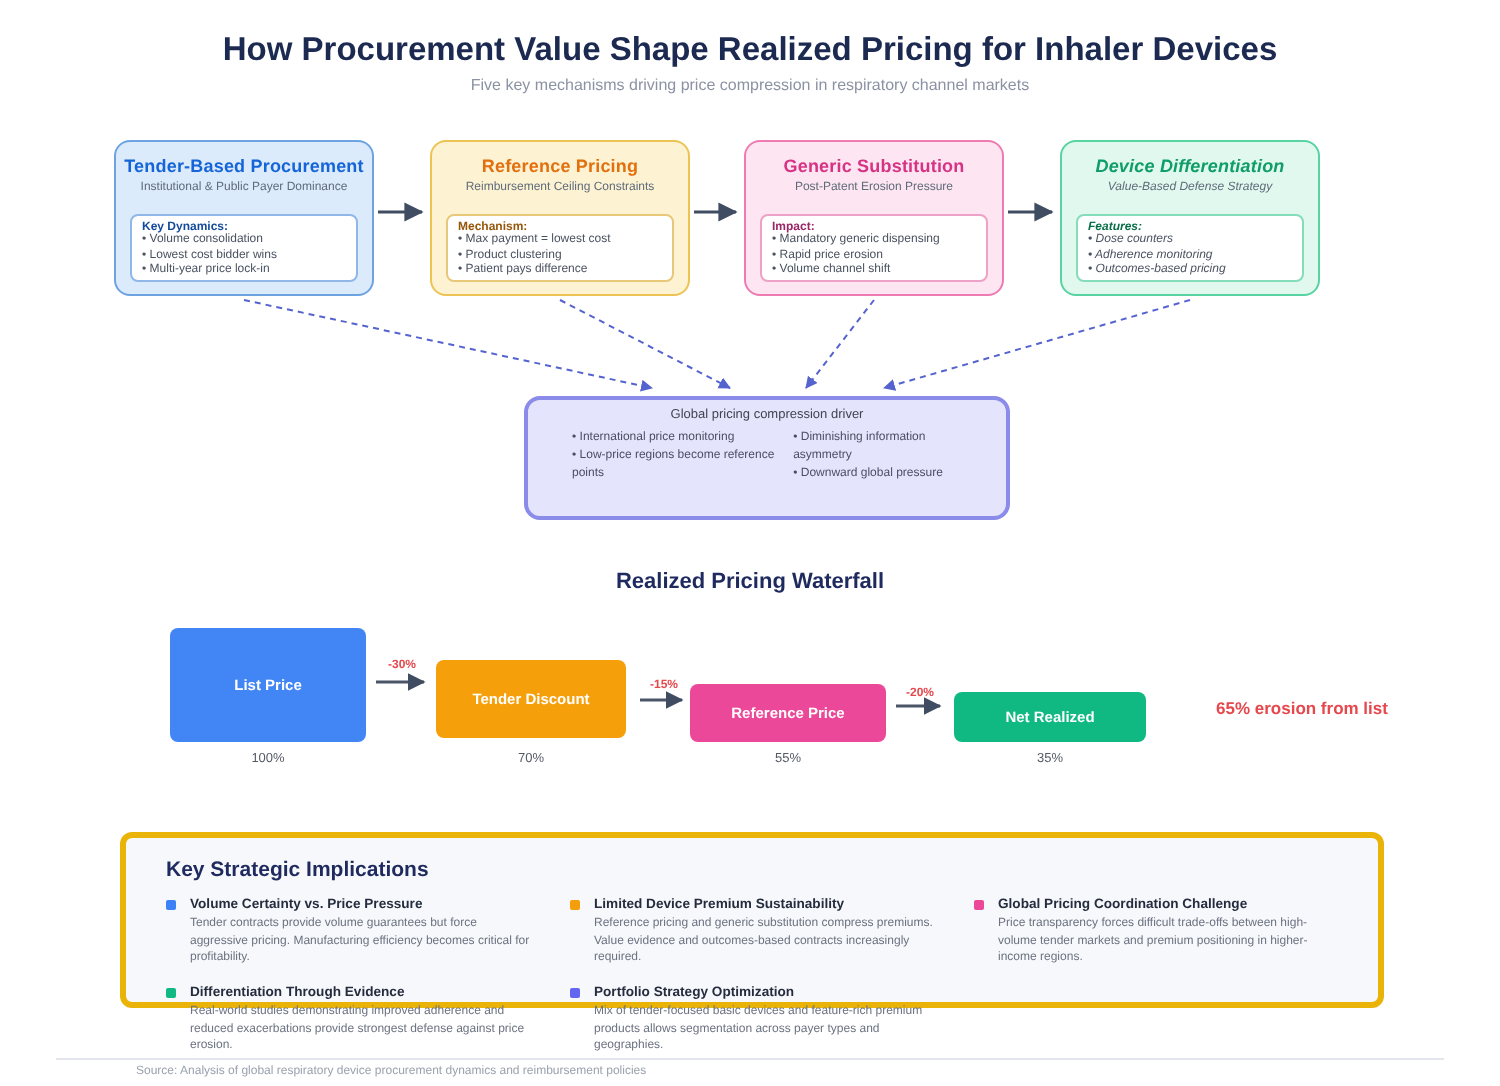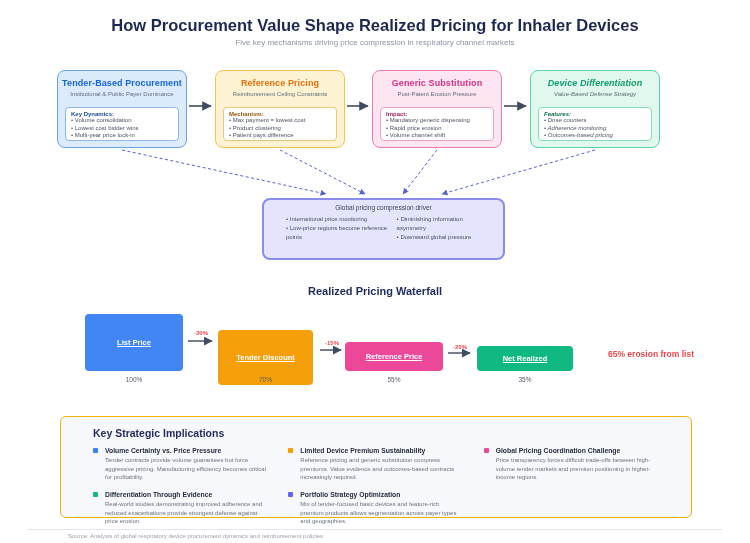--- a/index.html
+++ b/index.html
@@ -40,37 +40,37 @@
   .t-title { text-align:center; font-size:10.5px; font-weight:bold; color:#3a3ac8; margin-top:6px; }
   .t-sub { text-align:center; font-size:6.5px; color:#3f4450; margin-top:4px; }
   .t-cols { display:flex; justify-content:space-between; padding:4px 16px 0 22px; }
   .t-bullet { font-size:6px; color:#4b4f63; line-height:1.5; }
   .t-bullet::before { content:"• "; }
 
   
   .wf-title { position:absolute; top:285px; left:0; width:750px; text-align:center;
     font-size:11px; font-weight:bold; color:#1f2a5e; }
   .bar { position:absolute; border-radius:4px; color:#fff; font-weight:bold; font-size:7.5px;
-    display:flex; align-items:center; justify-content:center; text-align:center;text-decoration:underline; }
+    display:flex; align-items:center; justify-content:center; text-align:center; }
   .bar0 { left:85px;  top:314px; width:98px; height:57px; }
-  .bar1 { left:218px; top:330px; width:95px; height:55px; }
+  .bar1 { left:218px; top:330px; width:95px; height:39px; }
   .bar2 { left:345px; top:342px; width:98px; height:29px; }
   .bar3 { left:477px; top:346px; width:96px; height:25px; }
   .pct { position:absolute; top:376px; font-size:6.5px; color:#555b66; text-align:center; }
   .pct0 { left:85px;  width:98px; } .pct1 { left:218px; width:95px; }
   .pct2 { left:345px; width:98px; } .pct3 { left:477px; width:96px; }
   .drop { position:absolute; font-size:6px; font-weight:bold; color:#e5484d; text-align:center; }
   .drop0 { left:186px; top:330px; width:30px; }
   .drop1 { left:318px; top:340px; width:28px; }
   .drop2 { left:446px; top:344px; width:28px; }
   .erosion { position:absolute; left:608px; top:349px; font-size:8.5px; font-weight:bold; color:#e5484d; }
 
   
-  .panel { position:absolute; left:60px; top:416px; width:632px; height:102px; background:#f7f8fb;
-    border:1px solid #eab308; border-radius:6px; padding:10px 32px; }
+  .panel { position:absolute; left:60px; top:416px; width:632px; height:88px; background:#f7f8fb;
+    border:3px solid #eab308; border-radius:6px; padding:10px 20px; }
   .panel-title { font-size:10.5px; font-weight:bold; color:#1f2a5e; }
   .grid { margin-top:8px; display:grid; grid-template-columns:1fr 1fr 1fr; column-gap:20px; row-gap:9px; }
   .imp { position:relative; padding-left:12px; }
   .imp-sq { position:absolute; left:0; top:1px; width:5px; height:5px; border-radius:1px; }
   .imp-title { font-size:6.8px; font-weight:bold; color:#242c3e; }
   .imp-desc { font-size:6px; color:#6b7280; margin-top:2px; line-height:1.45; }
 
   .footer-line { position:absolute; left:28px; right:28px; top:529px; border-top:1px solid #e3e6ec; }
   .source { position:absolute; left:68px; top:533px; font-size:6px; color:#9aa2ae; }
 </style>

